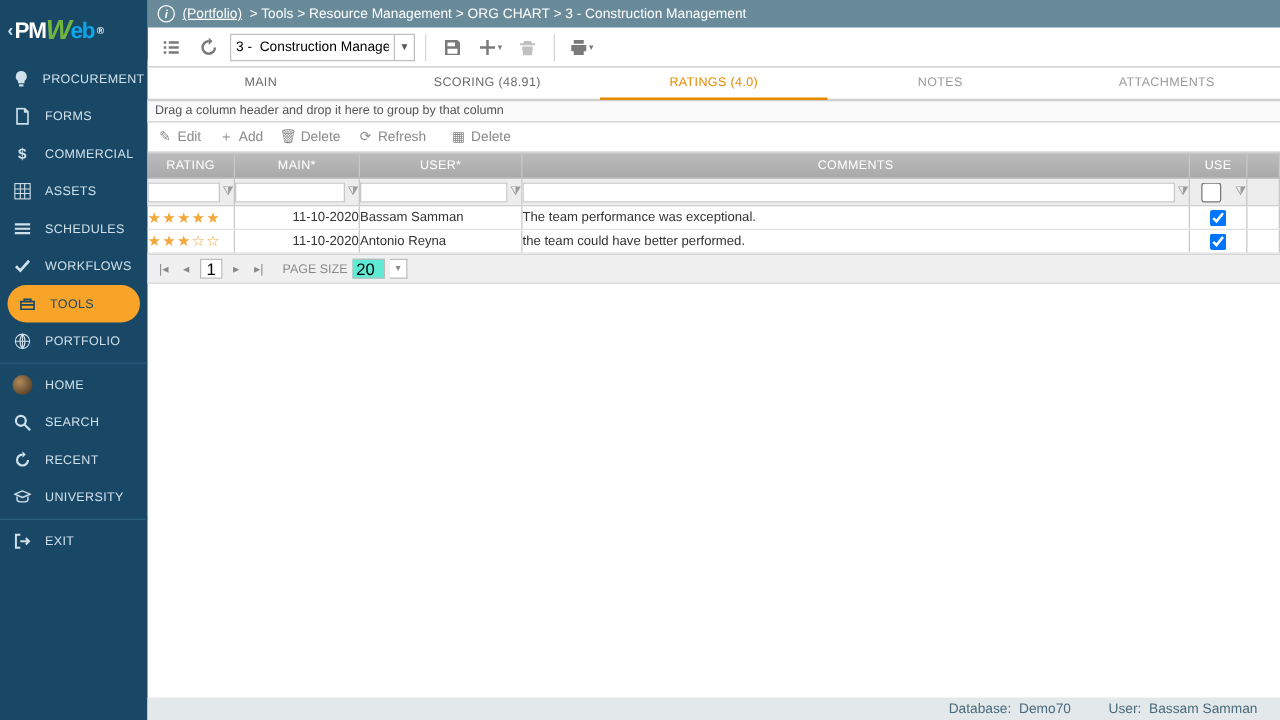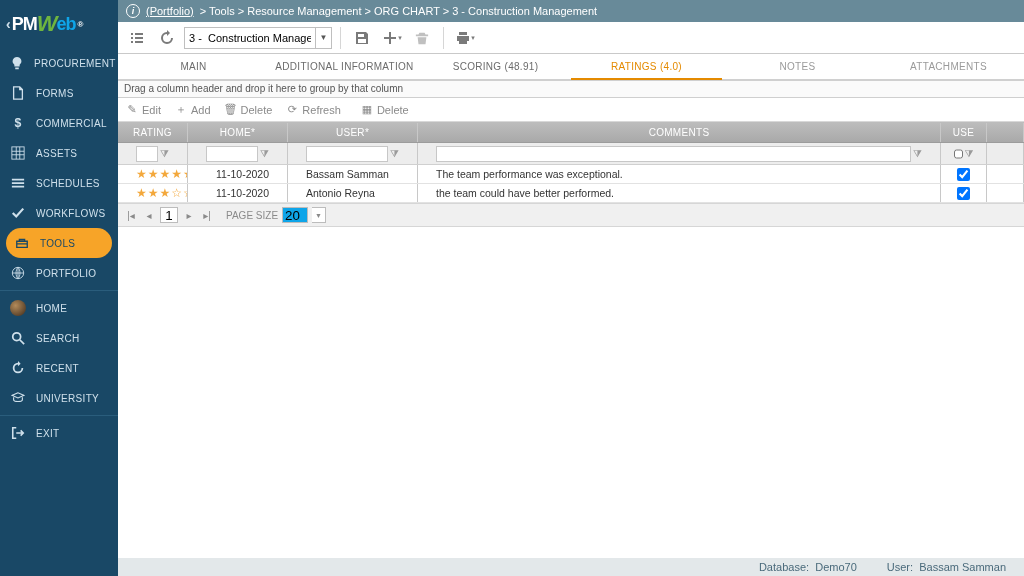--- a/index.html
+++ b/index.html
@@ -45,38 +45,38 @@
 .grouphint { height:18px; border:1px solid #cfcfcf; border-left:none; border-right:none; padding:2px 6px; color:#555; font-size:10px; background:#fafafa; }
 
 .gridtools { height:24px; display:flex; align-items:center; gap:14px; padding:0 8px; color:#8a8a8a; border-bottom:1px solid #d8d8d8; }
 .gtool { display:flex; align-items:center; gap:4px; cursor:pointer; font-size:11px; }
 .gtool .ic { width:12px; height:12px; display:flex; align-items:center; justify-content:center; }
 
 
 .grid { border-top:1px solid #bcbcbc; }
 .ghead, .gfilt, .grow { display:flex; align-items:stretch; }
 .ghead { background:linear-gradient(#bcbcbc,#a9a9a9); color:#fff; font-size:10px; height:20px; border-bottom:1px solid #9c9c9c; }
-.gcell { border-right:1px solid #c8c8c8; display:flex; align-items:center; padding:0 18px; overflow:hidden; }
+.gcell { border-right:1px solid #c8c8c8; display:flex; align-items:center; padding:0 0; overflow:hidden; }
 .ghead .gcell { justify-content:center; letter-spacing:.3px; }
 .c-rating{width:70px;} .c-date{width:100px;} .c-user{width:130px;} .c-comments{flex:1;} .c-use{width:46px; justify-content:center;} .c-tail{width:26px;}
 .gfilt { height:22px; background:#ededed; border-bottom:1px solid #d0d0d0; }
 .gfilt input { width:100%; border:1px solid #c7c7c7; height:16px; font-size:10px; padding:0 2px; background:#fff; }
 .gfilt .fwrap { display:flex; align-items:center; gap:2px; width:100%; }
 .funnel { color:#9a9a9a; font-size:10px; }
 .grow { height:19px; border-bottom:1px solid #e2e2e2; font-size:10.5px; }
 .grow .c-date { justify-content:flex-end; }
 .grow .c-use { justify-content:center; }
 .stars { display:flex; gap:1px; }
 .star { color:#f3a83c; font-size:12px; line-height:1; }
 .star.empty { color:#f3a83c; }
 
 .pager { height:24px; display:flex; align-items:center; gap:4px; padding:0 6px; color:#8a8a8a; background:#f0f0f0; border-top:1px solid #d6d6d6; border-bottom:1px solid #d6d6d6; font-size:10px; }
 .pbtn { width:14px; text-align:center; cursor:pointer; color:#8a8a8a; }
 .pbox { width:18px; height:16px; border:1px solid #bcbcbc; text-align:center; background:#fff; }
-.psize { width:26px; height:16px; border:1px solid #bcbcbc; background:#0ea5e9; text-align:left; padding:0 2px; }
+.psize { width:26px; height:16px; border:1px solid #bcbcbc; background:#5eead4; text-align:left; padding:0 2px; }
 .psdd { width:14px; height:16px; border:1px solid #bcbcbc; border-left:none; background:#fff; display:flex; align-items:center; justify-content:center; font-size:7px; }
 
 .status { position:absolute; bottom:0; left:118px; right:0; height:18px; background:#e3e8ea; color:#4a6a7b; font-size:11px; display:flex; align-items:center; justify-content:flex-end; gap:30px; padding:0 18px; }
 
 
 svg { display:block; }
 </style>
 </head>
 <body>
 
@@ -244,21 +244,20 @@
       <div class="tbtn">
           <svg width="16" height="16" viewBox="0 0 16 16">
             <path d="M4 2h8v3H4zM2 6h12v5h-2v3H4v-3H2zM5 10h6v3H5z" fill="#7a7a7a"></path>
           </svg>
           <span style="font-size:7px;color:#7a7a7a;">▾</span>
         </div>
     </div>
 
     <div class="tabs" id="tabs">
         <div class="tab">MAIN</div>
-        <div class="tab">ADDITIONAL INFORMATION</div>
         <div class="tab">SCORING (48.91)</div>
         <div class="tab active">RATINGS (4.0)</div>
         <div class="tab muted">NOTES</div>
         <div class="tab muted">ATTACHMENTS</div>
       </div>
 
     <div class="grouphint">Drag a column header and drop it here to group by that column</div>
 
     <div class="gridtools">
       <div class="gtool">
@@ -279,21 +278,21 @@
         </div>
       <div class="gtool" style="margin-left:6px;">
           <span class="ic">▦</span>
           <span>Delete</span>
         </div>
     </div>
 
     <div class="grid">
       <div class="ghead">
         <div class="gcell c-rating">RATING</div>
-        <div class="gcell c-date">HOME*</div>
+        <div class="gcell c-date">MAIN*</div>
         <div class="gcell c-user">USER*</div>
         <div class="gcell c-comments">COMMENTS</div>
         <div class="gcell c-use">USE</div>
         <div class="gcell c-tail"></div>
       </div>
       <div class="gfilt">
         <div class="gcell c-rating">
             <div class="fwrap">
               <input style="">
               <span class="funnel">⧩</span>

